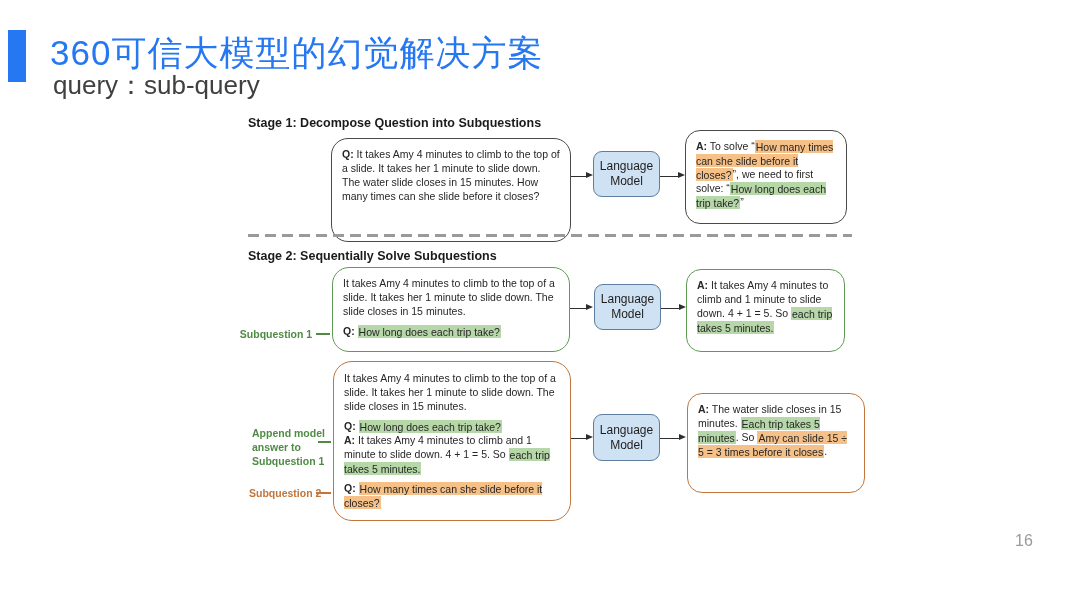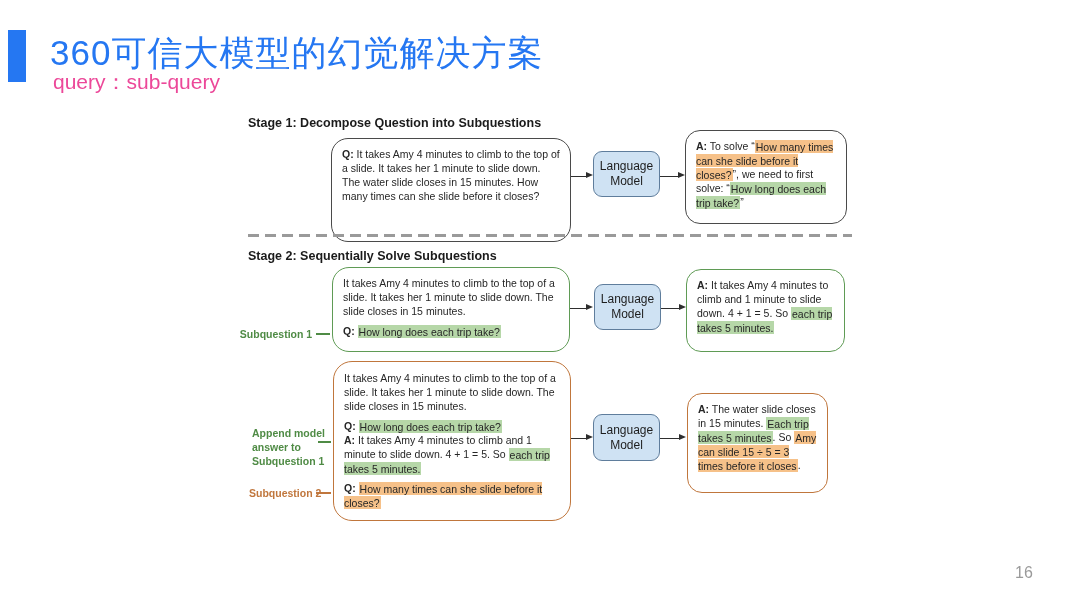--- a/index.html
+++ b/index.html
@@ -5,21 +5,21 @@
   html,body{margin:0;padding:0;background:#ffffff;}
   .slide{
     position:relative;width:1080px;height:608px;background:#fff;overflow:hidden;
     font-family:"Liberation Sans",sans-serif;
   }
   .abs{position:absolute;}
 
   
   .accent-bar{left:8px;top:30px;width:18px;height:52px;background:var(--accent,#2577f2);}
   .title{left:50px;top:18px;font-size:35px;font-weight:400;color:var(--accent,#2577f2);letter-spacing:1px;white-space:nowrap;margin-top:12px;}
-  .subtitle{left:53px;top:68px;font-size:21px;color:#ec4899;white-space:nowrap;}
+  .subtitle{left:53px;top:68px;font-size:26px;color:#404040;white-space:nowrap;}
 
   
   .logo{right:16px;top:18px;height:40px;display:flex;align-items:center;}
   .logo-pixels{position:relative;width:26px;height:34px;display:inline-block;}
   .logo-pixels i{position:absolute;display:block;}
   .logo-text{
     font-size:24px;font-weight:700;font-style:italic;letter-spacing:0.5px;
     background:linear-gradient(90deg,#f2a93b 0%,#ec7c2f 55%,#e0432d 100%);
     -webkit-background-clip:text;background-clip:text;color:transparent;
   }
@@ -54,21 +54,21 @@
   }
   .side-label{font-size:10.5px;font-weight:700;line-height:1.32;}
   .lbl-green{color:var(--label-green,#4f8b45);}
   .lbl-orange{color:var(--label-orange,#c0763c);}
   .stub{height:2px;}
   .stub.green{background:var(--label-green,#4f8b45);}
   .stub.orange{background:var(--label-orange,#c0763c);}
 
   
   .citation{left:290px;top:570px;width:700px;text-align:center;font-size:10.5px;letter-spacing:0.6px;color:#b5b5b5;white-space:nowrap;}
-  .page-number{left:1015px;top:564px;font-size:16px;color:#9a9a9a;}
+  .page-number{left:1015px;top:532px;font-size:16px;color:#9a9a9a;}
 </style>
 </head>
 <body>
 
 <div class="slide">
 
   <div class="abs accent-bar"></div>
   <div class="abs title">360可信大模型的幻觉解决方案</div>
   <div class="abs subtitle">query：sub-query</div>
 
@@ -122,19 +122,19 @@
 
   <div class="abs side-label lbl-orange" style="left:249px;top:487px;width:76px;">Subquestion 2</div>
   <div class="abs stub orange" style="left:316px;top:492px;width:15px;"></div>
 
   <div class="abs arrow" style="left:571px;top:438px;width:15px;"></div>
 
   <div class="abs lm-box" style="left:593px;top:414px;width:67px;height:47px;">Language Model</div>
 
   <div class="abs arrow" style="left:660px;top:438px;width:19px;"></div>
 
-  <div class="abs bubble border-orange" style="left:687px;top:393px;width:141px;height:100px;border-radius:15px;">
+  <div class="abs bubble border-orange" style="left:687px;top:393px;width:178px;height:100px;border-radius:15px;">
       <div class="para"><span class="b">A:</span><span> The water slide closes in 15 minutes. </span><span class="hl-green">Each trip takes 5 minutes</span><span>. So </span><span class="hl-orange">Amy can slide 15 ÷ 5 = 3 times before it closes</span><span>.</span></div>
     </div>
 
   <div class="abs page-number">16</div>
 
 </div>
 
 </body></html>

